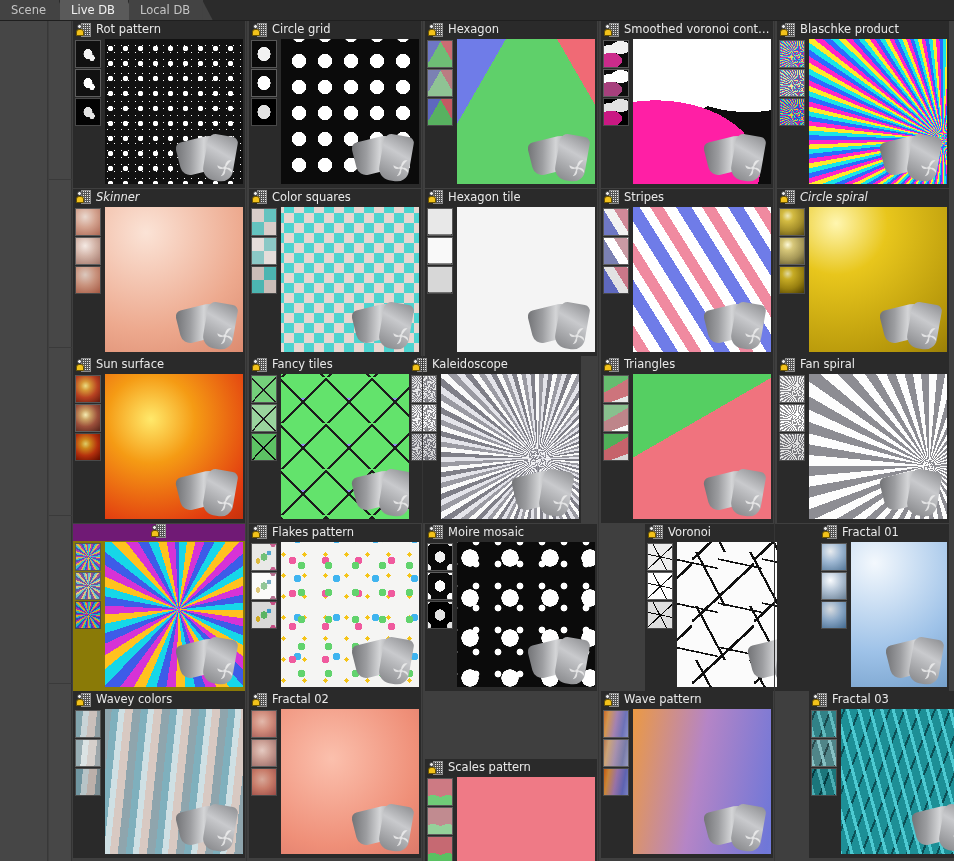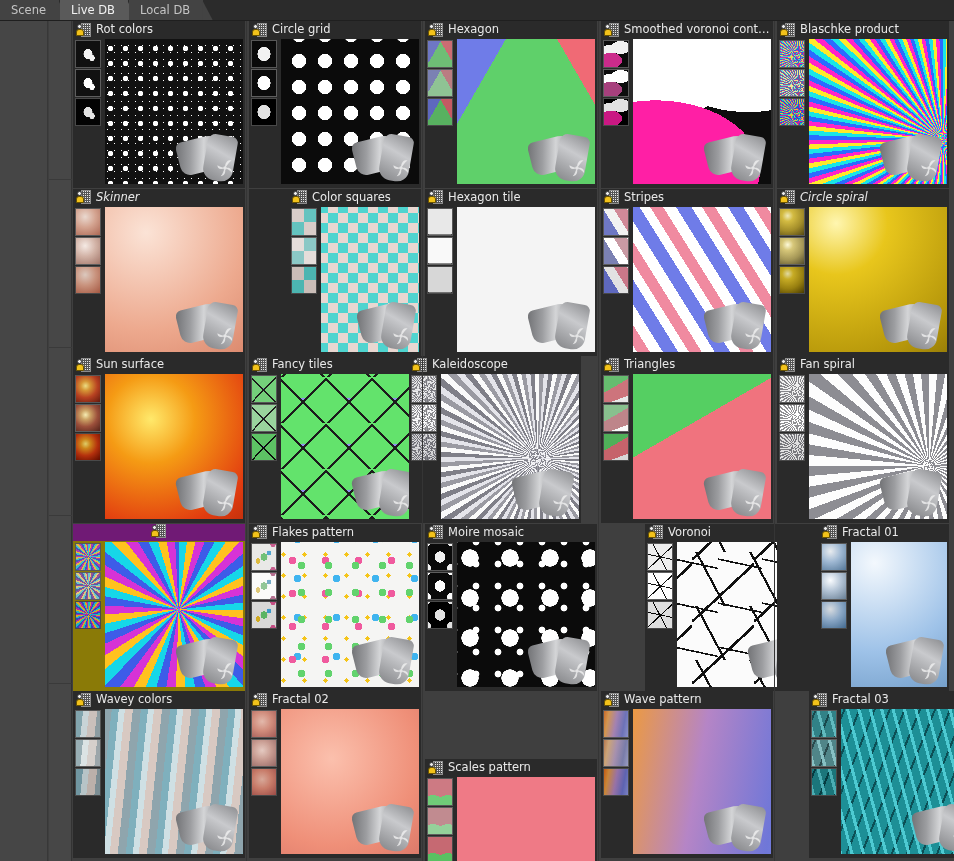--- a/index.html
+++ b/index.html
@@ -202,21 +202,21 @@
 </div>
 
 <div id="grid">
     <div class="card" style="left: 0px; top: 0px;">
     <div class="card-head">
       <span class="head-icon">
         <span class="grid-pat"></span>
           <span class="person-head"></span>
           <span class="person-body"></span>
       </span>
-      <span class="card-title">Rot colors</span>
+      <span class="card-title">Rot pattern</span>
     </div>
     <div class="card-body">
       <div class="thumbrail">
           <div class="thumb" style="background:#111;background-image:radial-gradient(#fff 26%,transparent 27%),radial-gradient(#fff 16%,transparent 17%);background-size:15px 15px,7px 7px;background-position:0 0,4px 4px;;filter:grayscale(.25) brightness(.95);background-size:auto;"></div>
           <div class="thumb" style="background:#111;background-image:radial-gradient(#fff 26%,transparent 27%),radial-gradient(#fff 16%,transparent 17%);background-size:15px 15px,7px 7px;background-position:0 0,4px 4px;;filter:grayscale(.55) brightness(1.02);background-size:auto;"></div>
           <div class="thumb" style="background:#111;background-image:radial-gradient(#fff 26%,transparent 27%),radial-gradient(#fff 16%,transparent 17%);background-size:15px 15px,7px 7px;background-position:0 0,4px 4px;;filter:grayscale(.15) brightness(.85) contrast(1.1);background-size:auto;"></div>
         </div>
       <div class="preview">
         <div class="backdrop"></div>
         <div class="obj" style="background:#111;background-image:radial-gradient(#fff 26%,transparent 27%),radial-gradient(#fff 16%,transparent 17%);background-size:15px 15px,7px 7px;background-position:0 0,4px 4px;"></div>
@@ -387,21 +387,21 @@
     <path d="M12 12 C12 6,15 4,18 5 C15.5 6.5,14.5 9,12 12 Z"></path>
     <path d="M12 12 C17 11,19 13.5,18.5 16.5 C16.5 14.5,15 13,12 12 Z"></path>
     <path d="M12 12 C13 17,11 19.5,8 19.5 C10 17.5,10.5 15,12 12 Z"></path>
     <path d="M12 12 C7.5 14,5 12.5,5 9.5 C7.5 11,9 11.5,12 12 Z"></path>
     <circle cx="12" cy="12" r="1.6"></circle>
   </g>
             </svg></span>
       </div>
     </div>
     </div>
-    <div class="card" style="left: 176px; top: 167.5px; padding-left: 40px;">
+    <div class="card" style="left: 176px; top: 167.5px;">
     <div class="card-head">
       <span class="head-icon">
         <span class="grid-pat"></span>
           <span class="person-head"></span>
           <span class="person-body"></span>
       </span>
       <span class="card-title">Color squares</span>
     </div>
     <div class="card-body">
       <div class="thumbrail">

